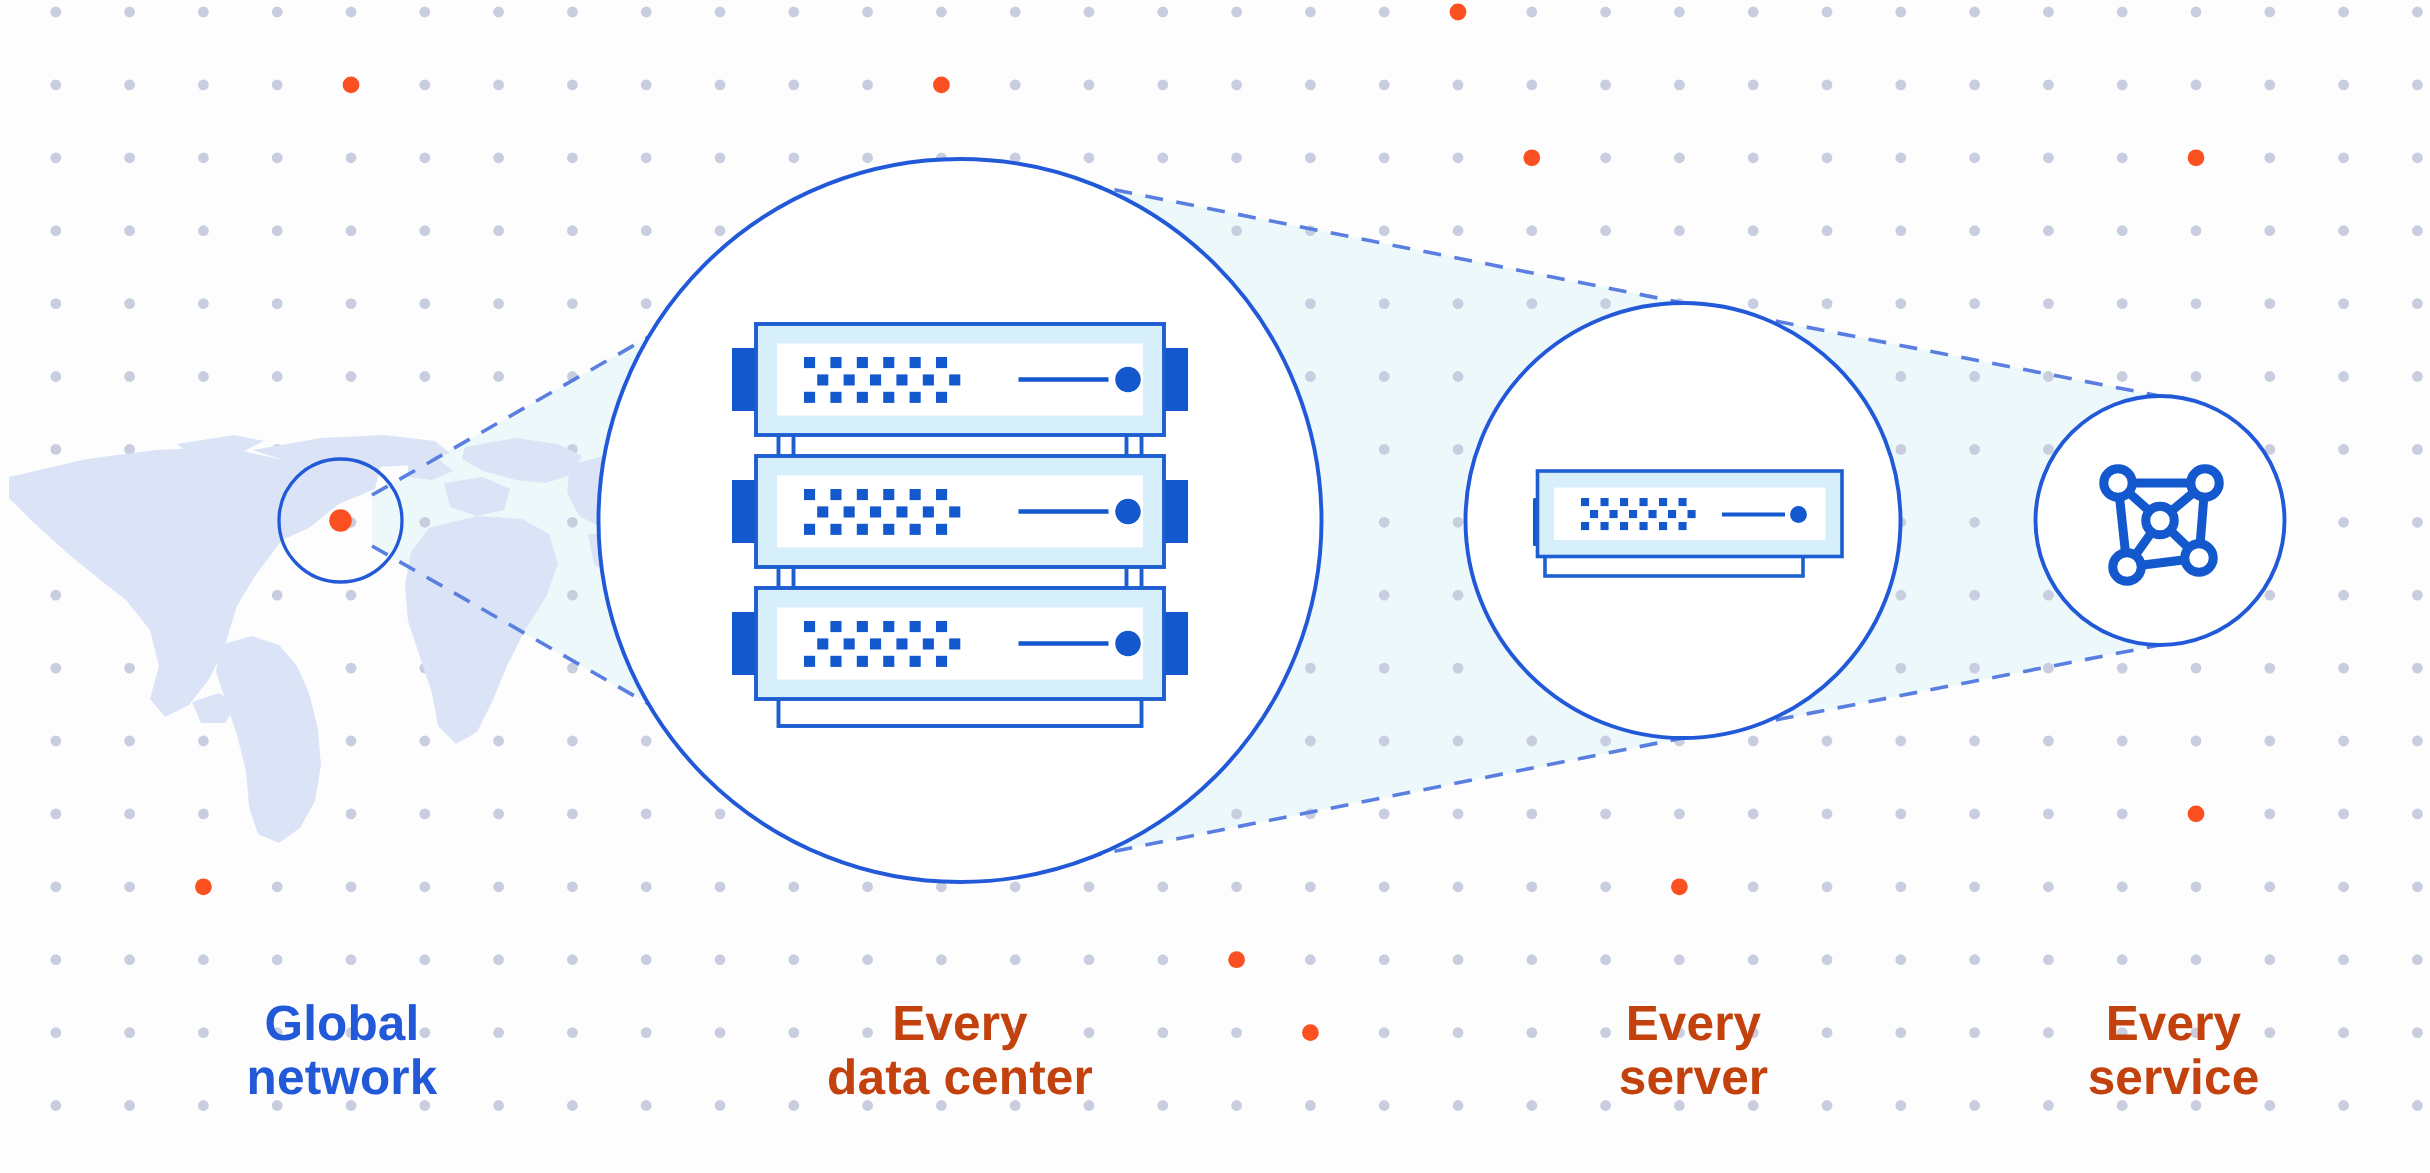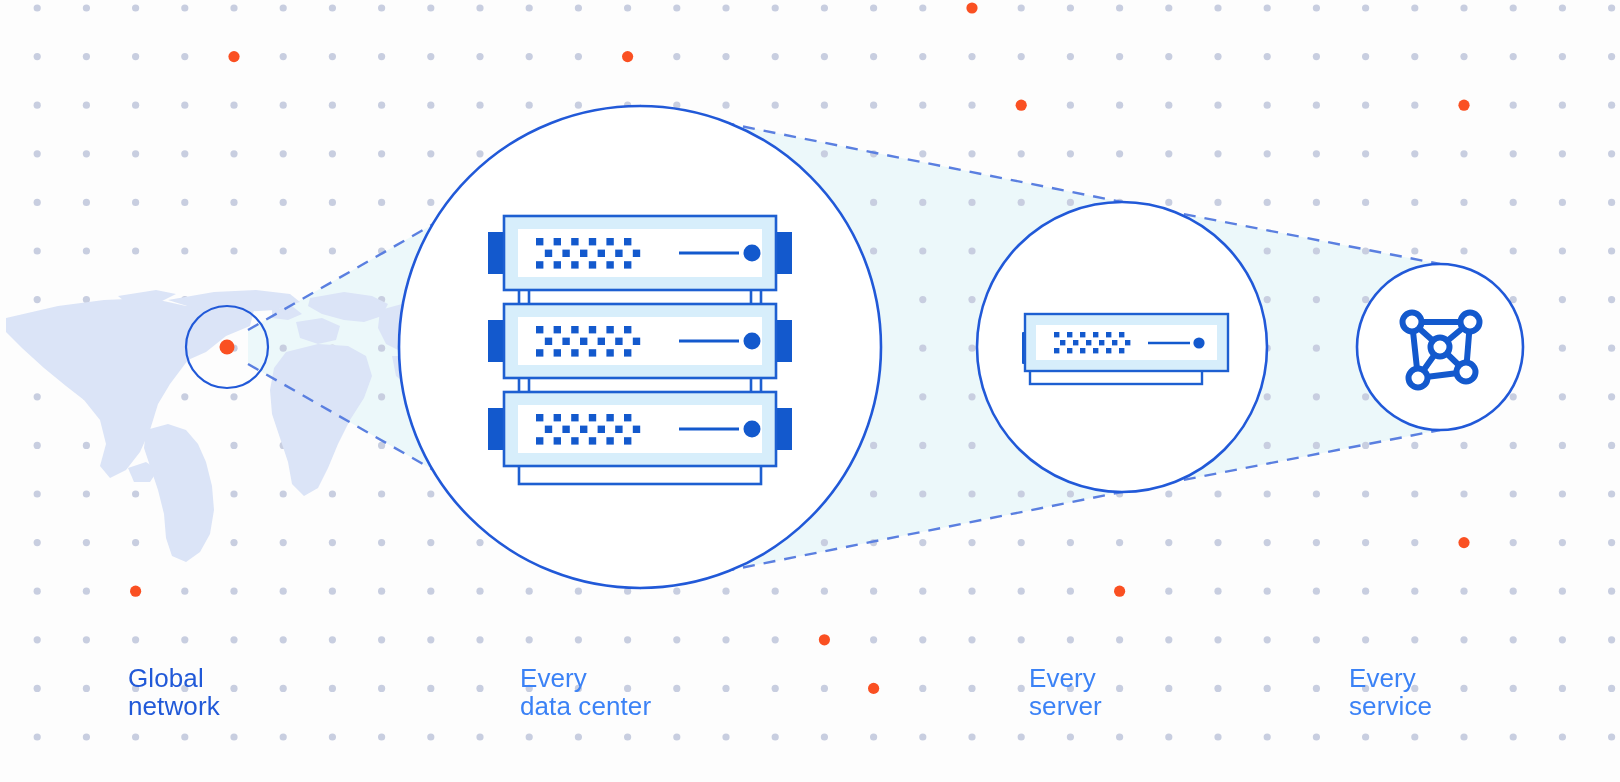--- a/index.html
+++ b/index.html
@@ -8,27 +8,28 @@
     width:1620px;height:782px;
     background:#ffffff;
     font-family:"Liberation Sans","DejaVu Sans",sans-serif;
     overflow:hidden;
   }
   #stage{position:relative;width:1620px;height:782px;overflow:hidden;background:#fdfdfd;}
   #scene{position:absolute;inset:0;width:1620px;height:782px;}
   .labels{position:absolute;left:0;top:0;width:1620px;height:782px;pointer-events:none;}
   .cap{
     position:absolute;
-    font-size:26px;
+    text-align:center;
+    font-size:33px;
     line-height:1.08;
-    font-weight:400;
+    font-weight:700;
     letter-spacing:0.1px;
     white-space:pre-line;
   }
-  .cap.dark{color:#3b82f6;}
+  .cap.dark{color:#c2410c;}
   .cap.blue{color:#2159d8;}
 </style>
 </head>
 <body>
 
 <div id="stage">
 
   <svg id="scene" viewBox="0 0 1620 782" xmlns="http://www.w3.org/2000/svg">
 
     <defs>

